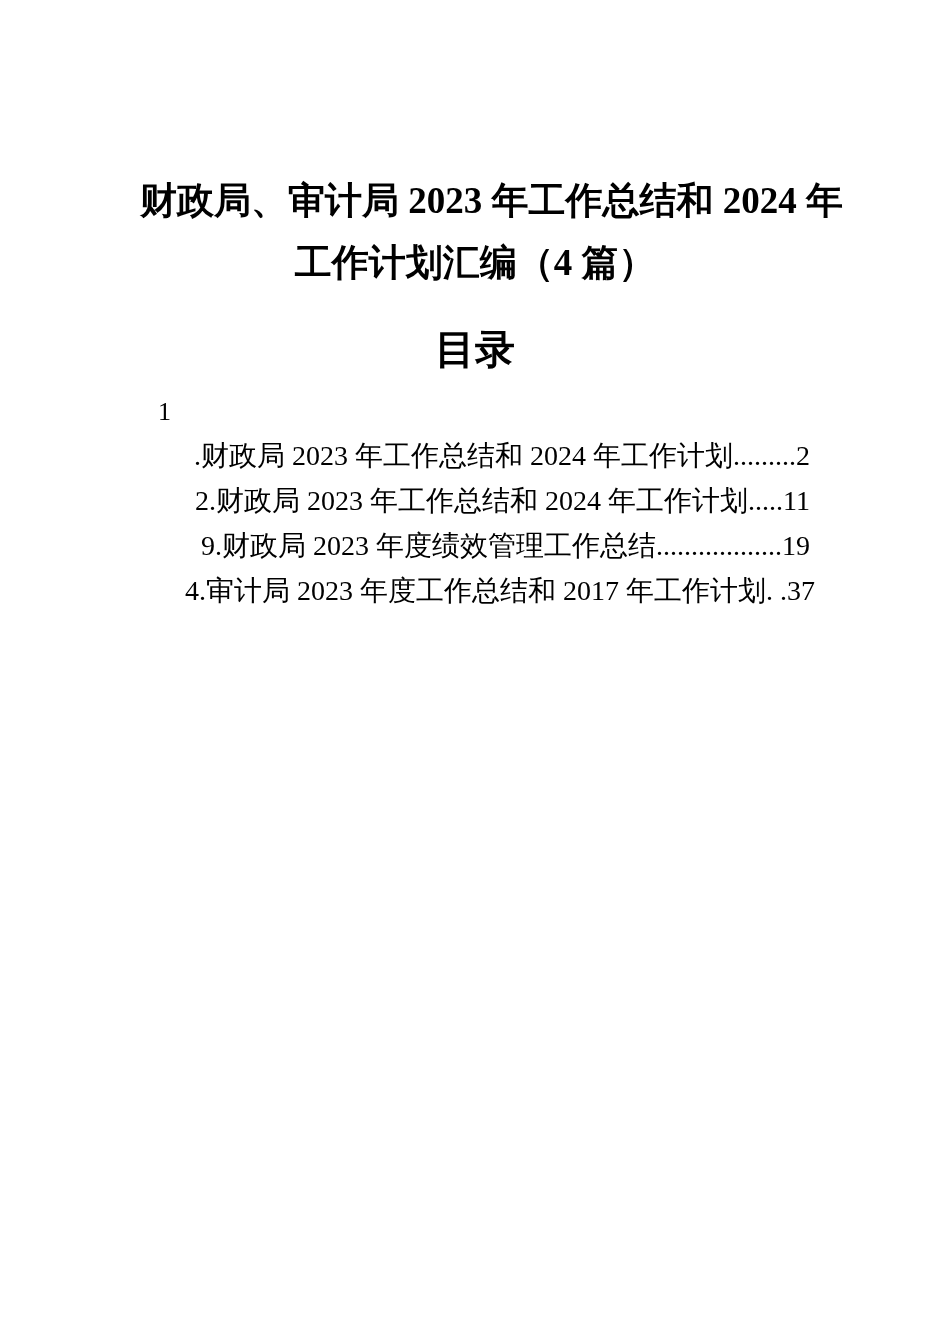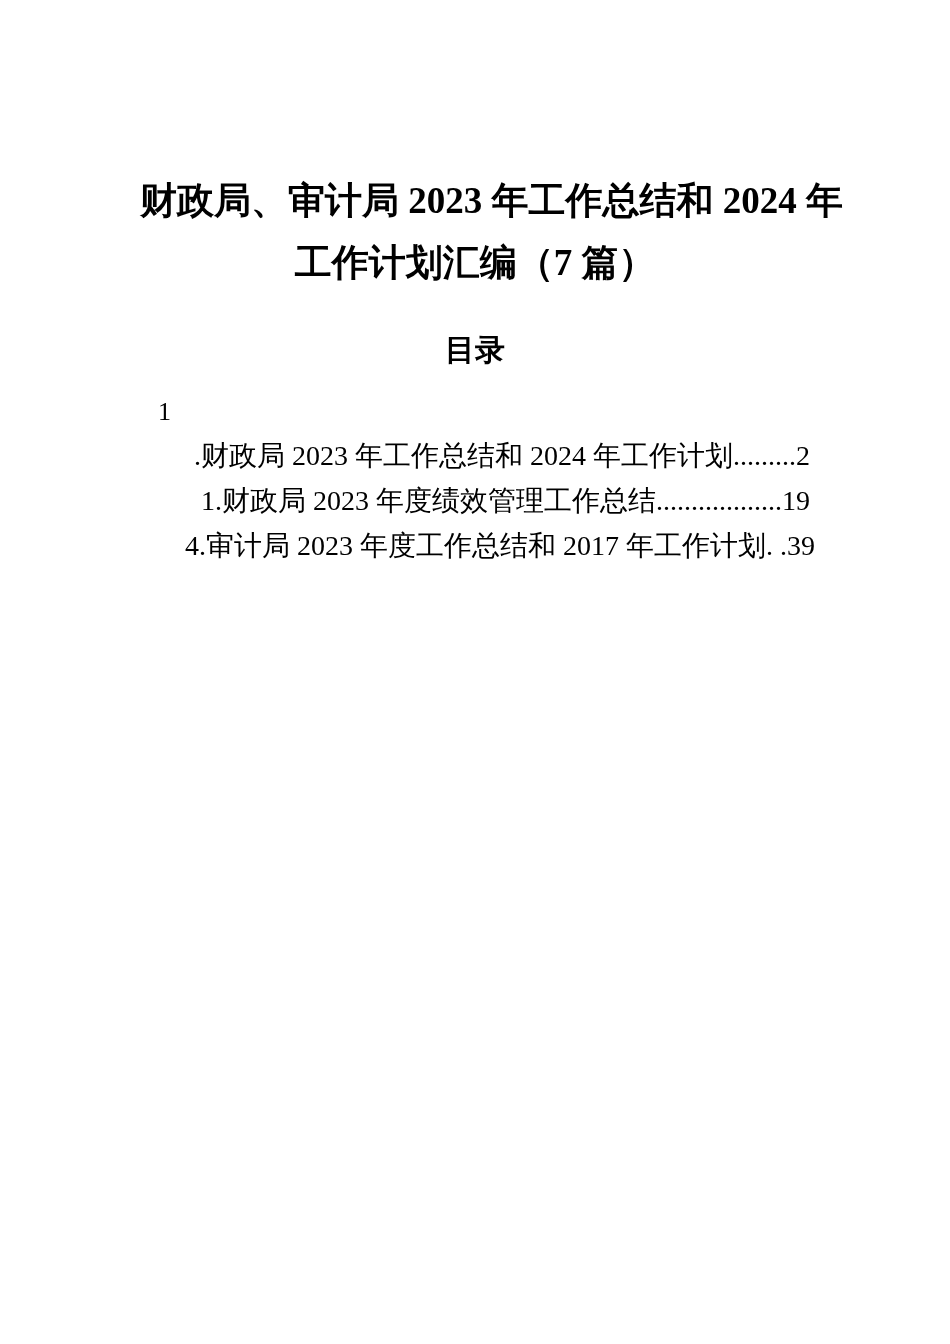--- a/index.html
+++ b/index.html
@@ -27,21 +27,21 @@
     line-height: 62px;
     font-weight: bold;
     text-align: center;
   }
   .title-line {
     display: block;
     white-space: nowrap;
   }
   .toc-heading {
     margin: 36px 0 0 0;
-    font-size: 30px;
+    font-size: 40px;
     line-height: 40px;
     font-weight: bold;
     text-align: center;
   }
   .stray-number {
     margin: 20px 0 0 18px;
     font-size: 26px;
     line-height: 43px;
   }
   .toc {
@@ -58,37 +58,40 @@
     display: inline;
   }
 </style>
 </head>
 <body>
 
 <div class="page">
 
   <h1 class="doc-title">
     <span class="title-line">财政局、审计局 2023 年工作总结和 2024 年</span>
-    <span class="title-line">工作计划汇编（7 篇）</span>
+    <span class="title-line">工作计划汇编（4 篇）</span>
   </h1>
 
   <h2 class="toc-heading">目录</h2>
 
   <div class="stray-number">1</div>
 
   <nav class="toc">
 
     <div class="toc-entry">
       <span>.财政局 2023 年工作总结和 2024 年工作计划</span><span class="dots">.........</span><span>2</span>
     </div>
 
-
     <div class="toc-entry">
-      <span>1.财政局 2023 年度绩效管理工作总结</span><span class="dots">..................</span><span>19</span>
+      <span>2.财政局 2023 年工作总结和 2024 年工作计划</span><span class="dots">.....</span><span>11</span>
     </div>
 
     <div class="toc-entry">
-      <span>4.审计局 2023 年度工作总结和 2017 年工作计划</span><span class="dots">. .</span><span>39</span>
+      <span>9.财政局 2023 年度绩效管理工作总结</span><span class="dots">..................</span><span>19</span>
+    </div>
+
+    <div class="toc-entry">
+      <span>4.审计局 2023 年度工作总结和 2017 年工作计划</span><span class="dots">. .</span><span>37</span>
     </div>
 
   </nav>
 
 </div>
 
 </body></html>

